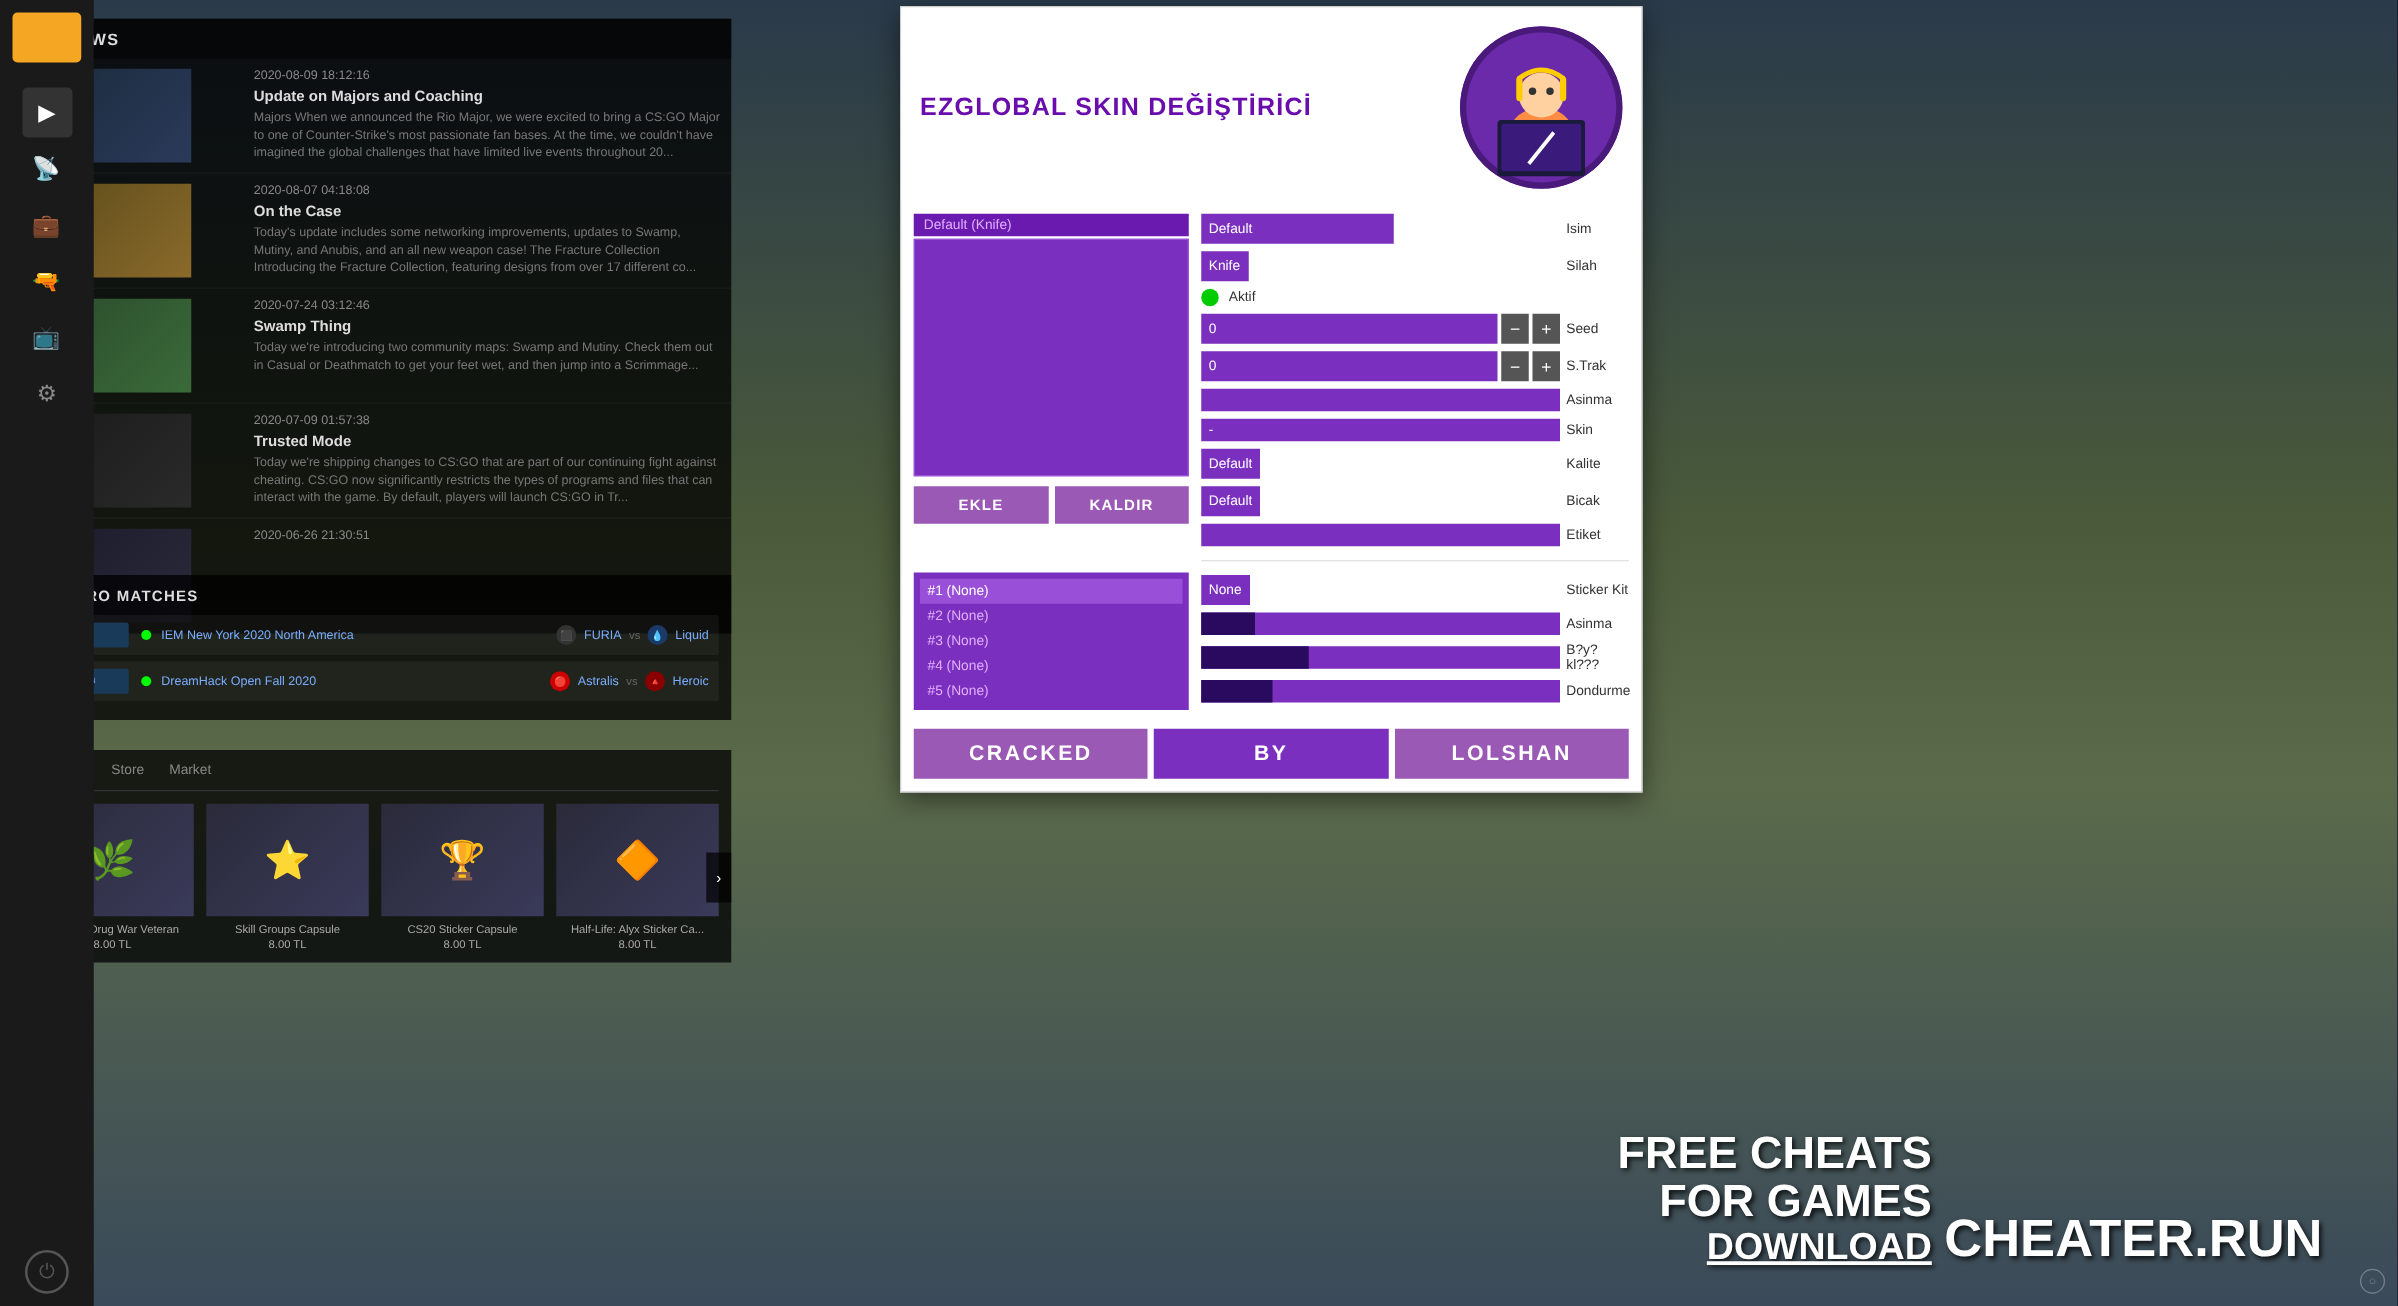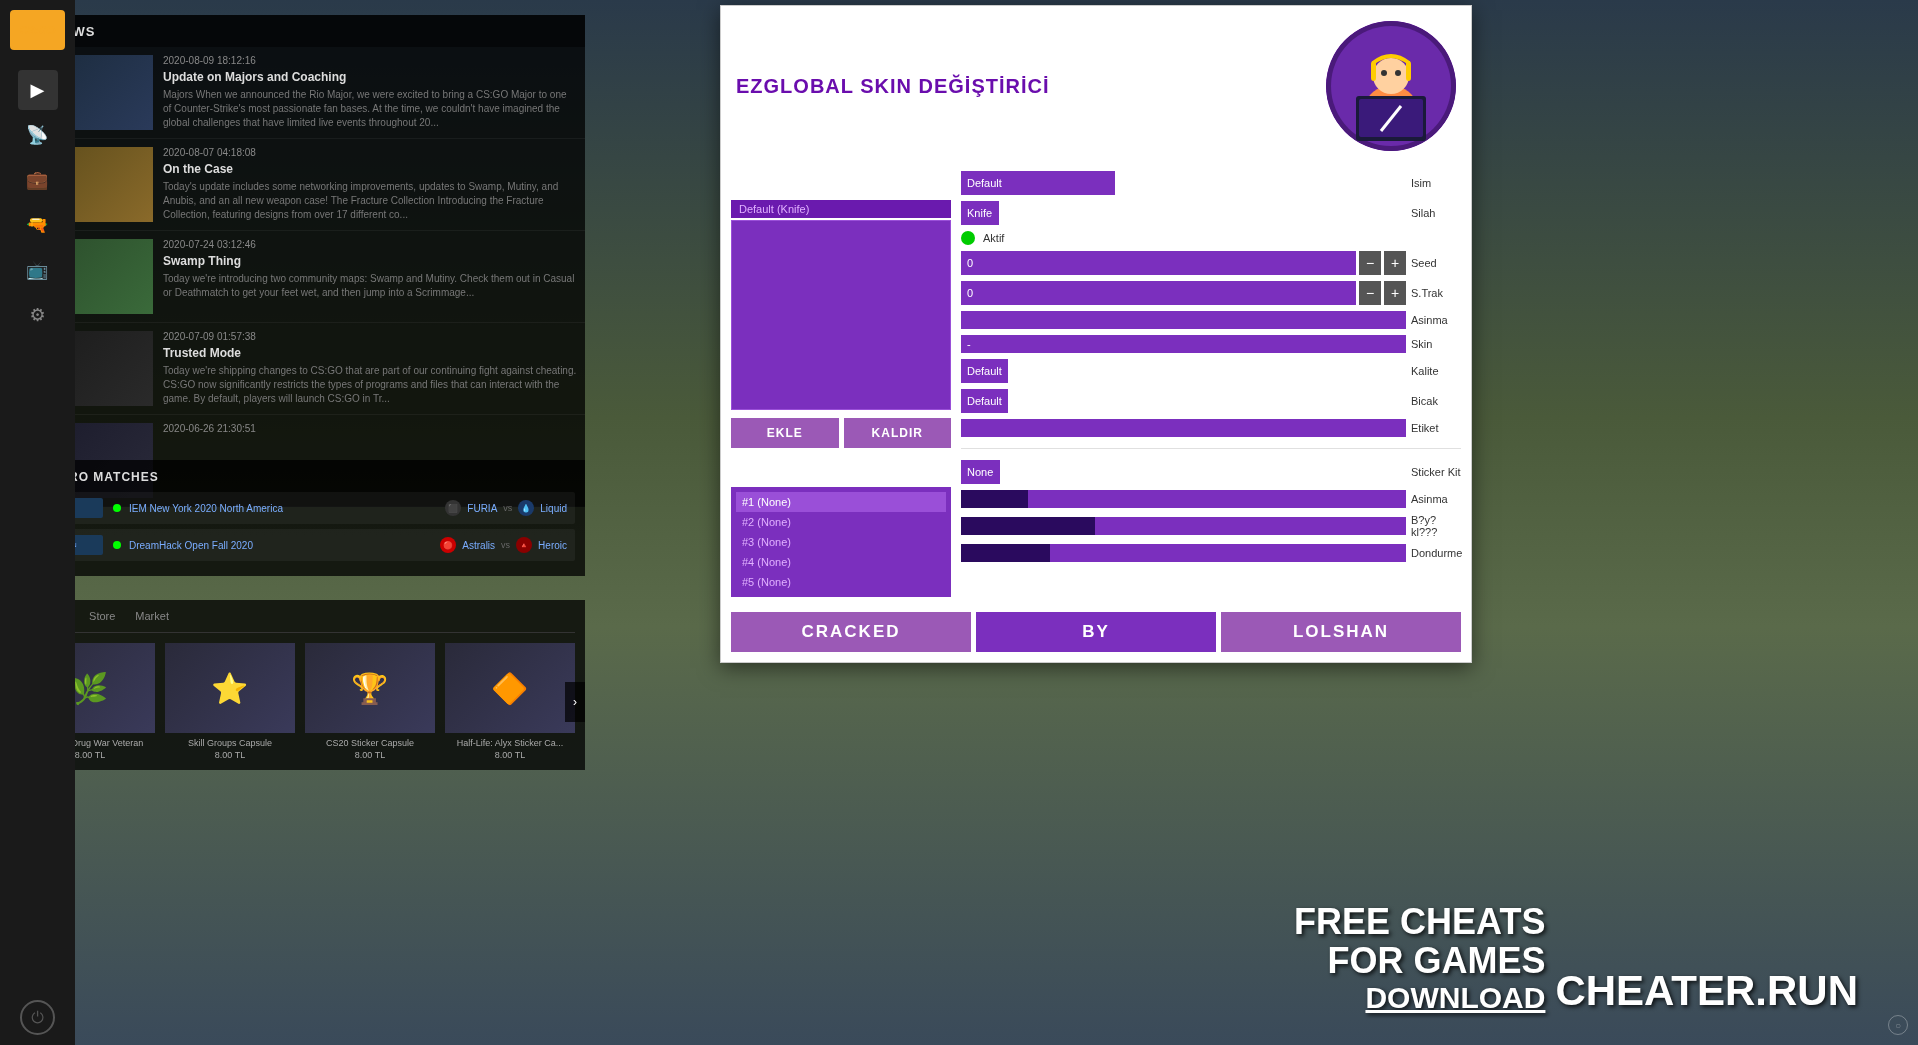--- a/index.html
+++ b/index.html
@@ -96,20 +96,21 @@
       font-weight: bold;
       text-transform: uppercase;
       letter-spacing: 1px;
     }
 
     .news-item {
       display: flex;
       padding: 8px;
       border-bottom: 1px solid rgba(255,255,255,0.05);
       cursor: pointer;
+      gap: 40px;
     }
 
     .news-thumb {
       width: 130px;
       height: 75px;
       background: #333;
       flex-shrink: 0;
       margin-right: 10px;
       overflow: hidden;
       position: relative;
@@ -310,21 +311,21 @@
     }
 
     .store-nav-left { left: -10px; }
     .store-nav-right { right: -10px; }
 
     
     .skin-panel {
       position: absolute;
       left: 720px;
       top: 5px;
-      width: 752px;
+      width: 594px;
       background: #fff;
       z-index: 20;
       border: 1px solid #ccc;
       box-shadow: 0 5px 20px rgba(0,0,0,0.5);
     }
 
     .skin-panel-header {
       background: #fff;
       padding: 15px 15px 10px;
       display: flex;
@@ -371,21 +372,20 @@
       align-items: center;
       justify-content: center;
     }
 
     .skin-preview-label {
       background: #6a1aae;
       color: #e0b0ff;
       padding: 3px 8px;
       font-size: 11px;
       margin-bottom: 2px;
-      margin-top: 29px;
     }
 
     .skin-btn-row {
       display: flex;
       gap: 5px;
       margin-top: 8px;
     }
 
     .skin-btn {
       flex: 1;

